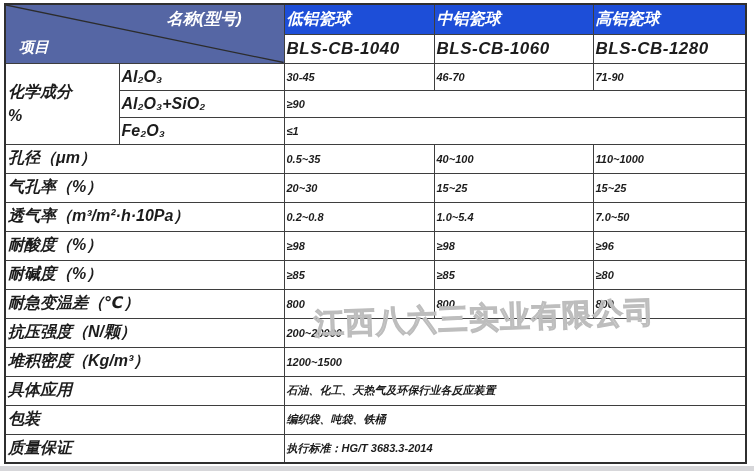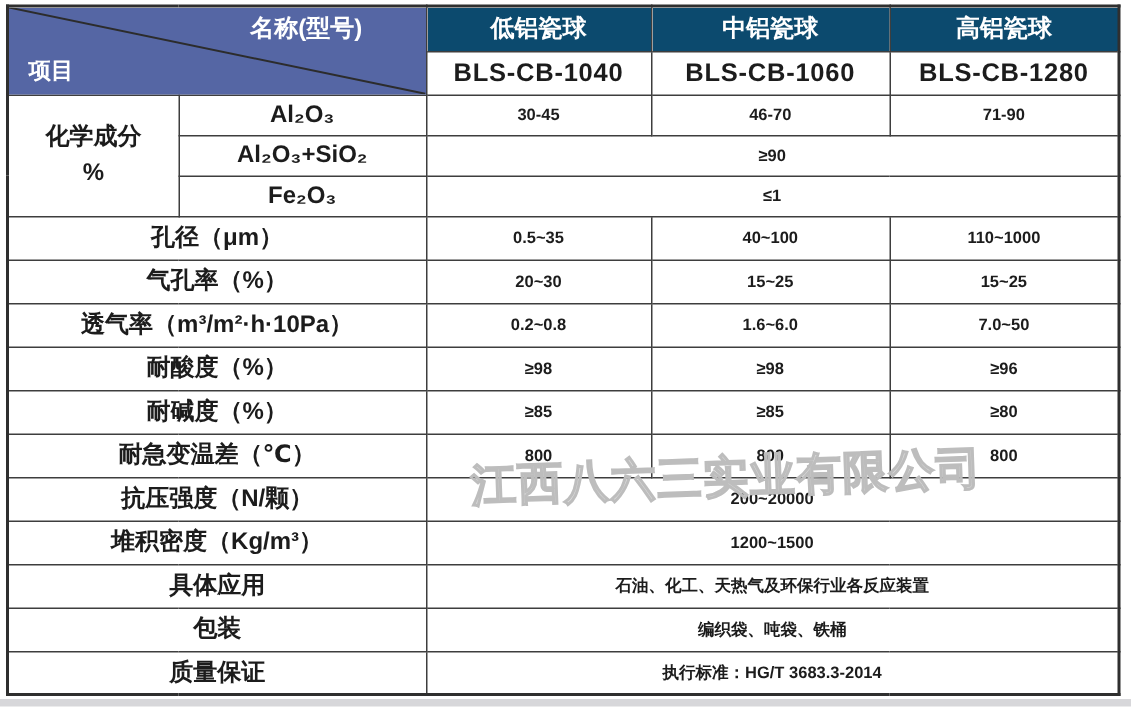--- a/index.html
+++ b/index.html
@@ -11,31 +11,31 @@
   .stage { position: relative; width: 754px; height: 471px; background: #ffffff; }
 
   table.spec {
     position: absolute; left: 4px; top: 3px;
     width: 741px; border-collapse: collapse; table-layout: fixed;
     border: 2px solid #2f2f2f;
     background: #ffffff;
   }
   td {
     border: 1.6px solid #3e3e3e;
-    text-align: center; vertical-align: middle;
+    vertical-align: middle;
     color: #1c1c1c; font-size: 16px; padding: 1px 2px;
-    overflow: hidden; white-space: nowrap;
+    overflow: hidden; white-space: nowrap; font-style: italic;
   }
   tr.r-head1 { height: 30px; }
   tr.r-head2 { height: 29px; }
   tr.r-chem  { height: 27px; }
   tr.r-data  { height: 29px; }
 
   td.hdr {
-    background: #0c4a6e; color: #ffffff;
+    background: #1d4ed8; color: #ffffff;
     font-weight: 700; font-size: 16px;
   }
   td.model { font-weight: 600; font-size: 17px; letter-spacing: 0.5px; }
   td.lbl   { font-weight: 700; margin-top: 44px; }
   td.val   { font-weight: 600; font-size: 11px; }
   td.group { font-weight: 700; line-height: 1.45; }
 
   
   td.corner { background: #5566a4; position: relative; padding: 0; }
   td.corner svg.diag { position: absolute; inset: 0; width: 100%; height: 100%; }
@@ -133,21 +133,21 @@
     </tr>
     <tr class="r-data">
       <td class="lbl" colspan="2">气孔率（%）</td>
       <td class="val">20~30</td>
       <td class="val">15~25</td>
       <td class="val">15~25</td>
     </tr>
     <tr class="r-data">
       <td class="lbl" colspan="2">透气率（m³/m²·h·10Pa）</td>
       <td class="val">0.2~0.8</td>
-      <td class="val">1.6~6.0</td>
+      <td class="val">1.0~5.4</td>
       <td class="val">7.0~50</td>
     </tr>
     <tr class="r-data">
       <td class="lbl" colspan="2">耐酸度（%）</td>
       <td class="val">≥98</td>
       <td class="val">≥98</td>
       <td class="val">≥96</td>
     </tr>
     <tr class="r-data">
       <td class="lbl" colspan="2">耐碱度（%）</td>

